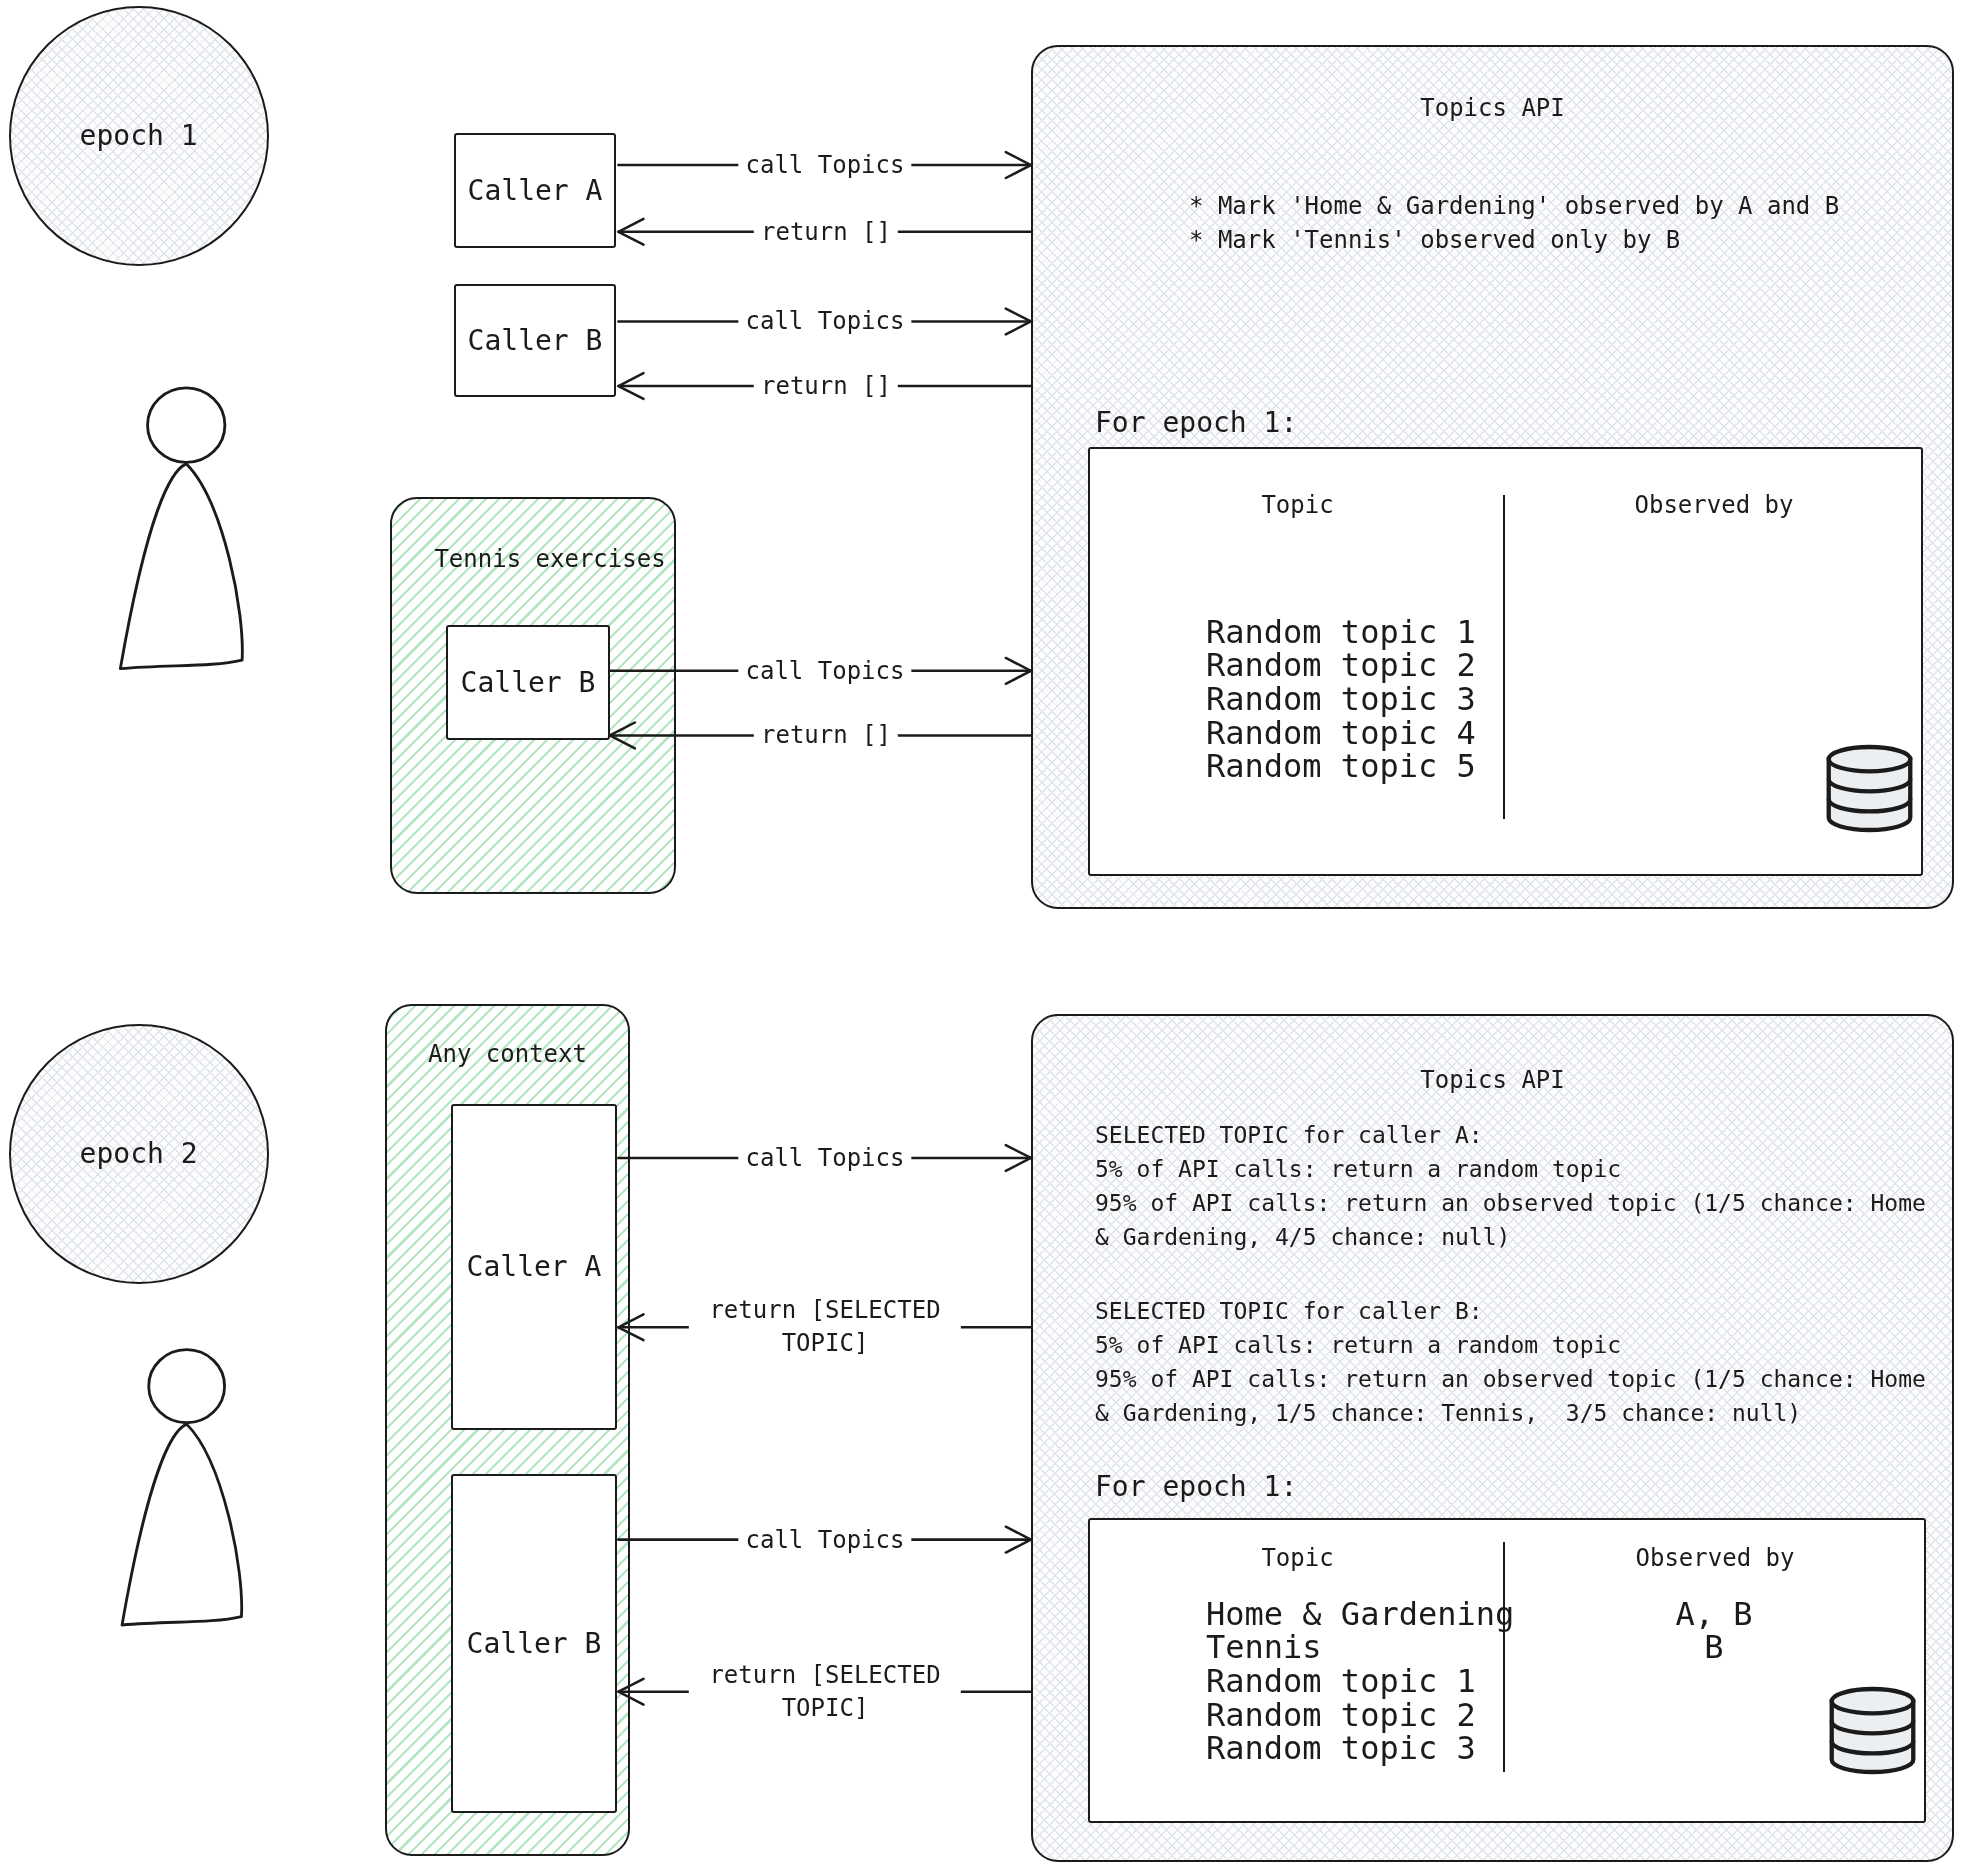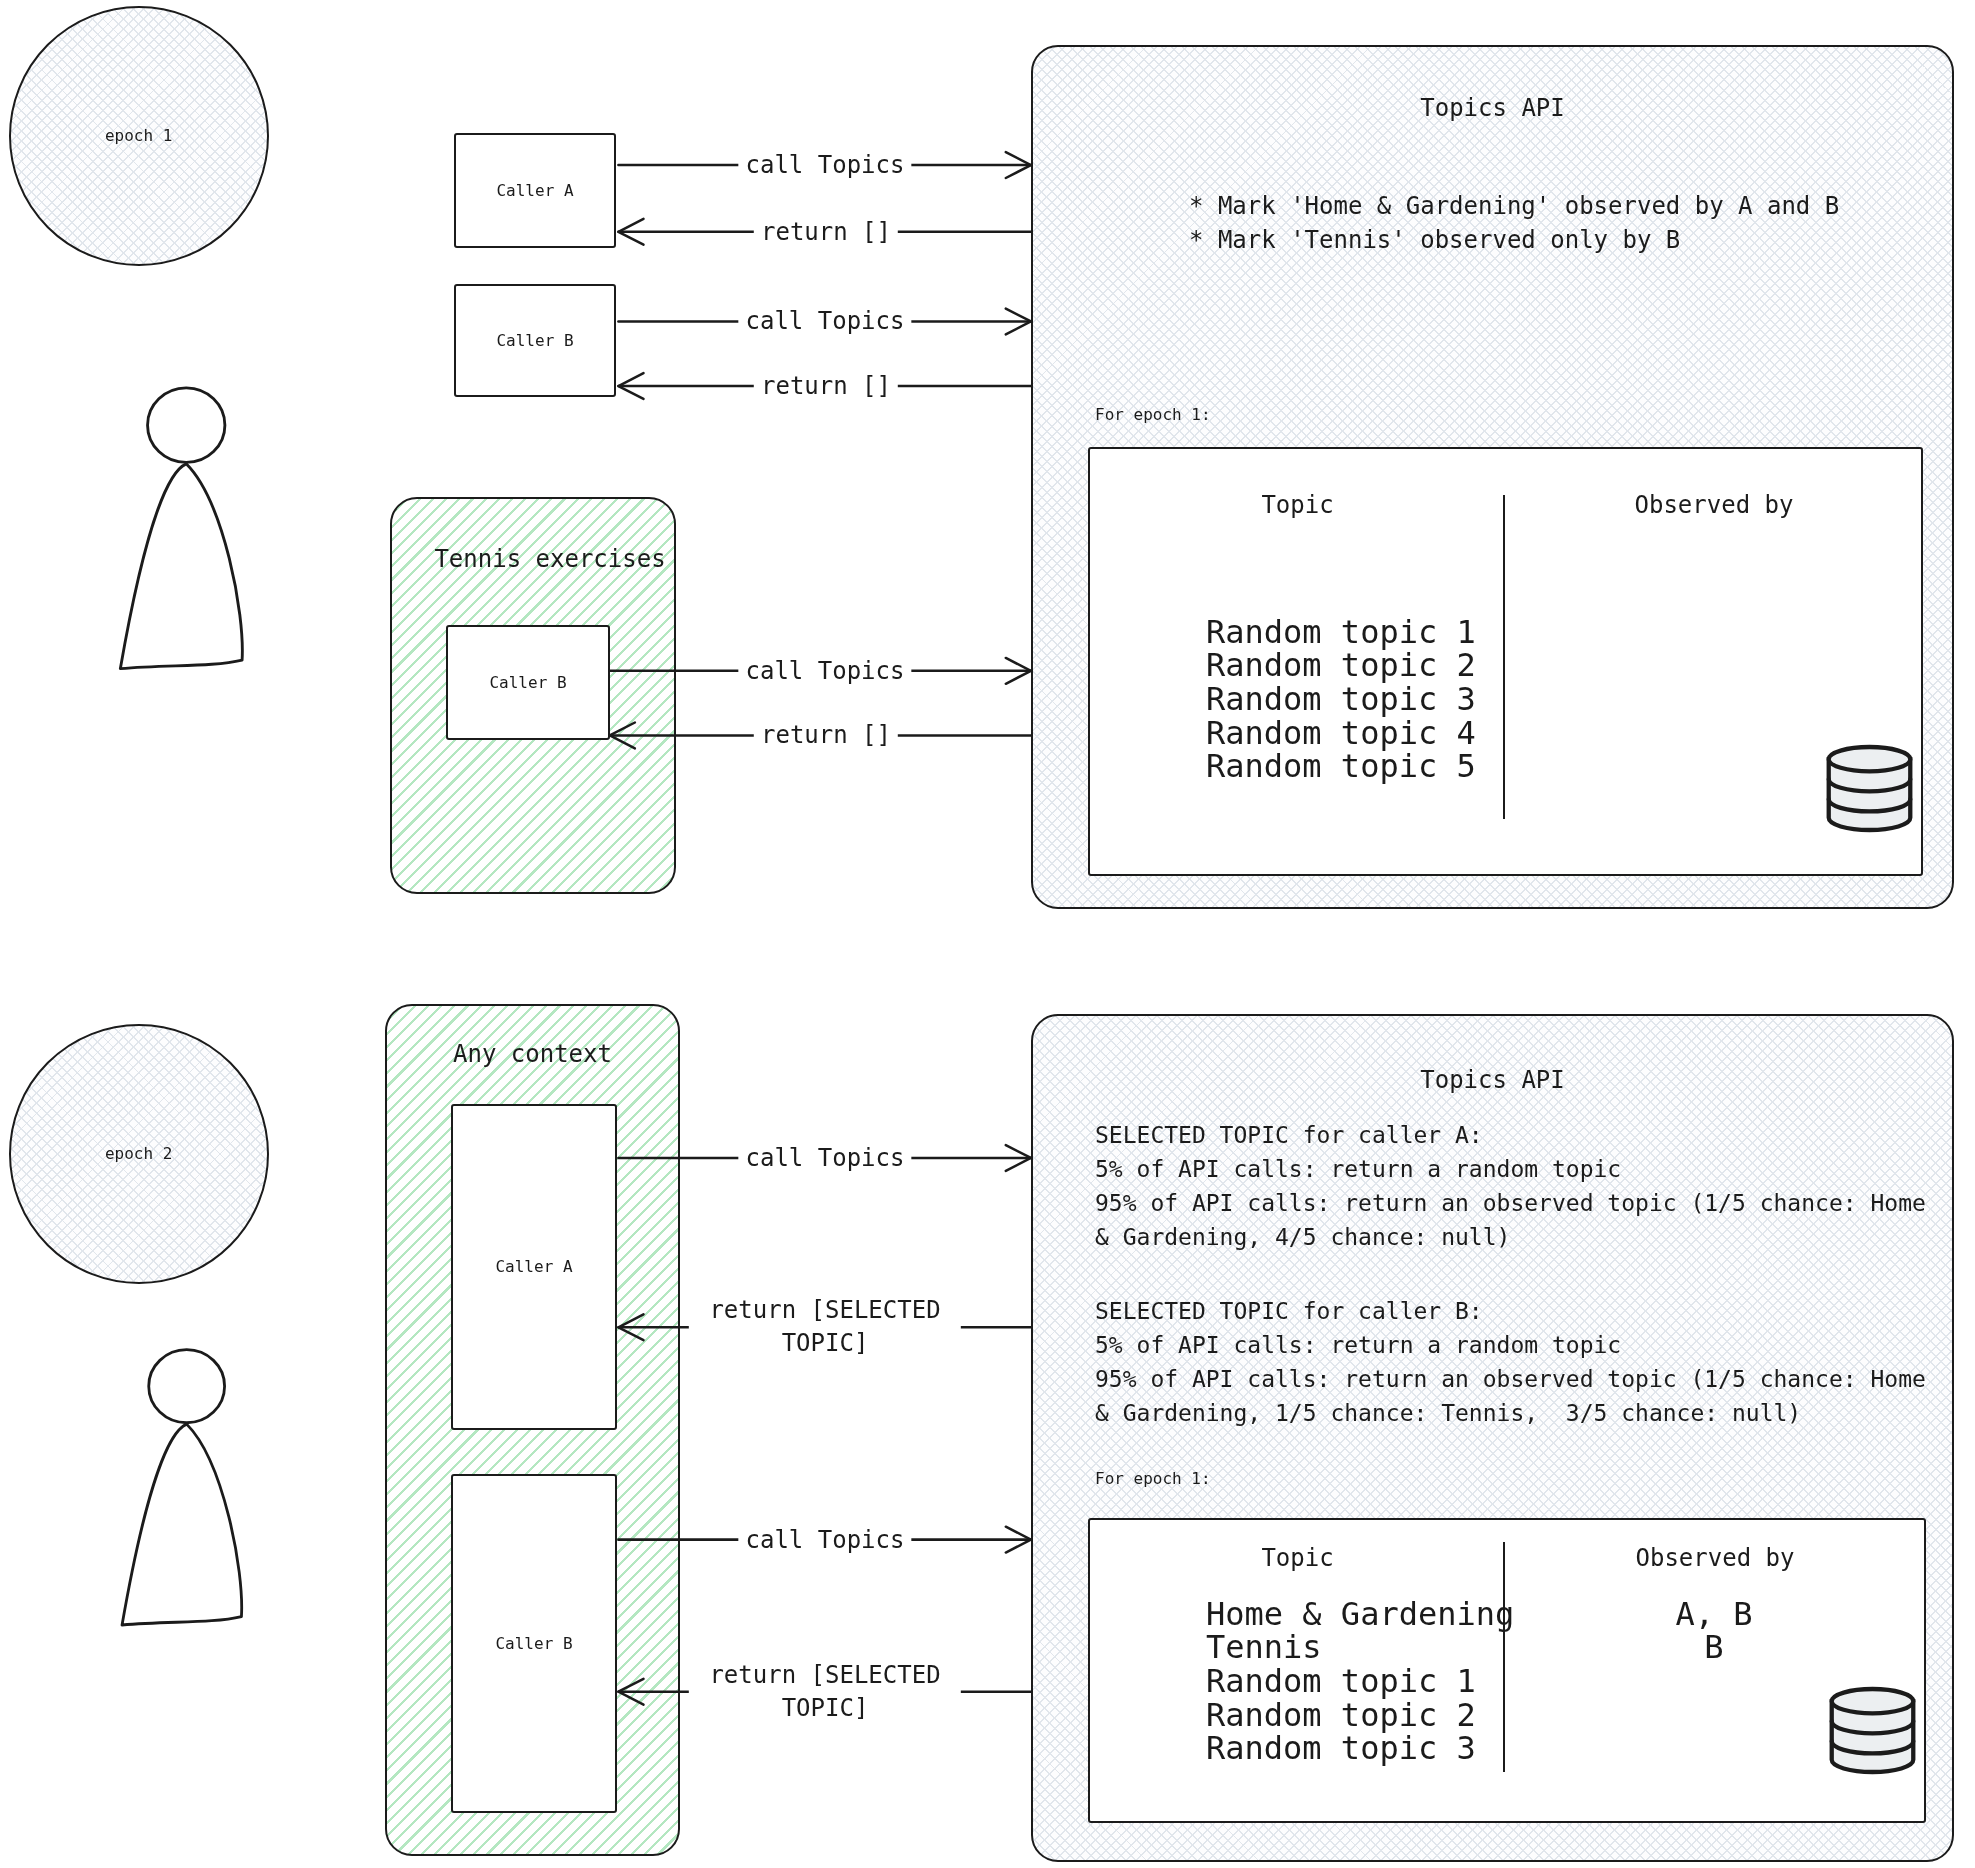--- a/index.html
+++ b/index.html
@@ -17,21 +17,21 @@
   }
   .cross-hatch{
     background-color:#fdfdfe;
     background-image:
       repeating-linear-gradient(45deg,#e1e6ec 0px,#e1e6ec 1.4px,transparent 1.4px,transparent 7.2px),
       repeating-linear-gradient(135deg,#e1e6ec 0px,#e1e6ec 1.4px,transparent 1.4px,transparent 7.2px);
   }
   .whitebox{background:#ffffff;}
   .circle{border-radius:50%;display:flex;align-items:center;justify-content:center;}
   .centerflex{display:flex;align-items:center;justify-content:center;}
-  .txt{font-size:16px;line-height:1.35;}
+  .txt{font-size:28px;line-height:1.35;}
   .txt-sm{font-size:23px;line-height:34px;white-space:pre;}
   .ttl{position:absolute;left:0;right:0;text-align:center;font-size:24px;}
   .arrow-label{
     position:absolute;transform:translate(-50%,-50%);background:#ffffff;
     padding:1.4px 7.2px;font-size:24px;text-align:center;z-index:6;white-space:pre;
   }
   .arrow-label.wrap{white-space:normal;width:258px;line-height:1.35;}
   .overlay{position:absolute;left:0;top:0;z-index:5;pointer-events:none;}
   .hdr{position:absolute;text-align:center;font-size:24px;}
   .trow{position:absolute;left:0;right:0;height:34px;font-size:32px;}
@@ -124,21 +124,21 @@
     <span>epoch 2</span>
   </div>
 
   <svg class="abs" style="left:108px;top:1340px;" width="151" height="301" viewBox="0 0 215 425">
     <g fill="#ffffff" stroke="#1b1b1b" stroke-width="4" stroke-linejoin="round" stroke-linecap="round">
       <ellipse cx="112" cy="64" rx="54" ry="52"></ellipse>
       <path d="M112 118 C 88 128, 56 198, 20 404 C 88 398, 148 402, 190 392 C 194 326, 164 170, 112 118 Z"></path>
     </g>
   </svg>
 
-  <div class="abs sketch round-lg green-hatch" style="left:385px;top:1004px;width:295px;height:852px;">
+  <div class="abs sketch round-lg green-hatch" style="left:385px;top:1004px;width:245px;height:852px;">
     <div class="ttl" style="top:34px;">Any context</div>
   </div>
 
   <div class="abs sketch round-md whitebox centerflex txt" style="left:451px;top:1104px;width:166px;height:326px;">
     <span>Caller A</span>
   </div>
 
   <div class="abs sketch round-md whitebox centerflex txt" style="left:451px;top:1474px;width:166px;height:339px;">
     <span>Caller B</span>
   </div>

